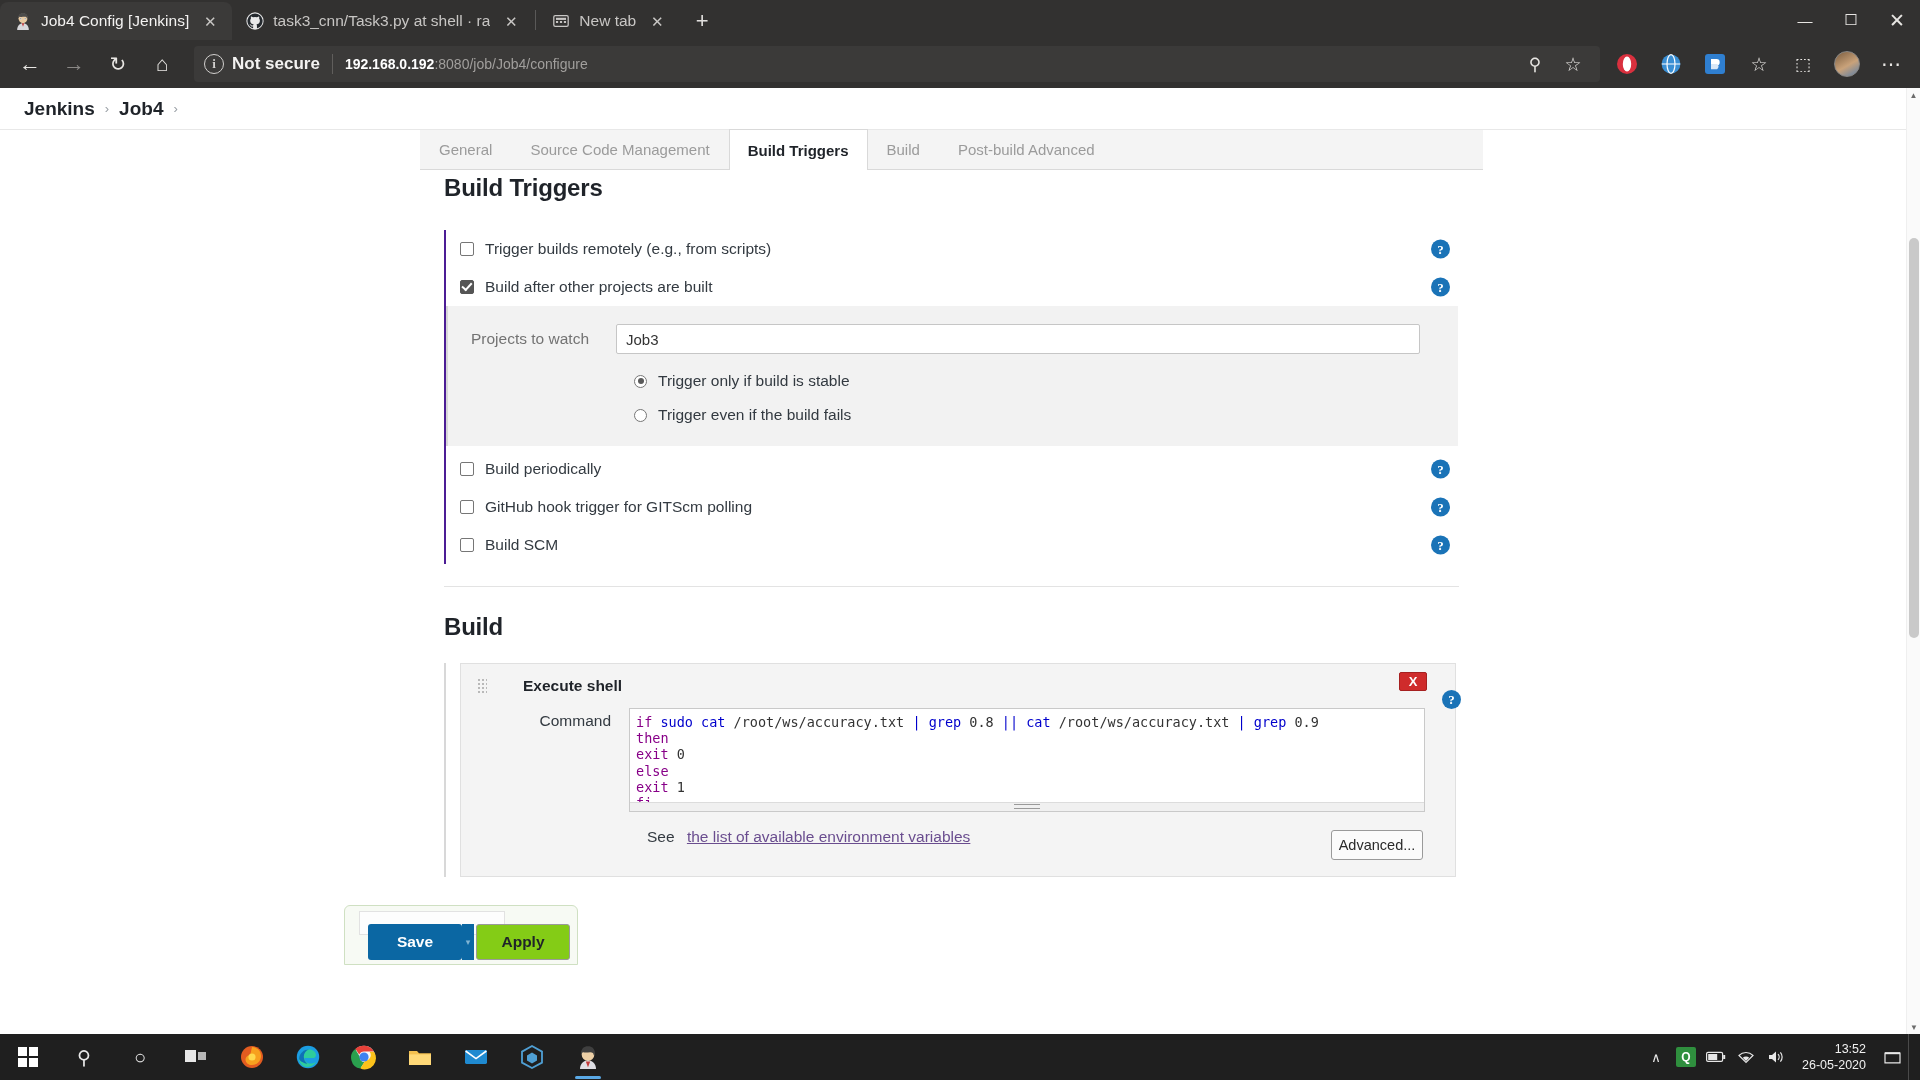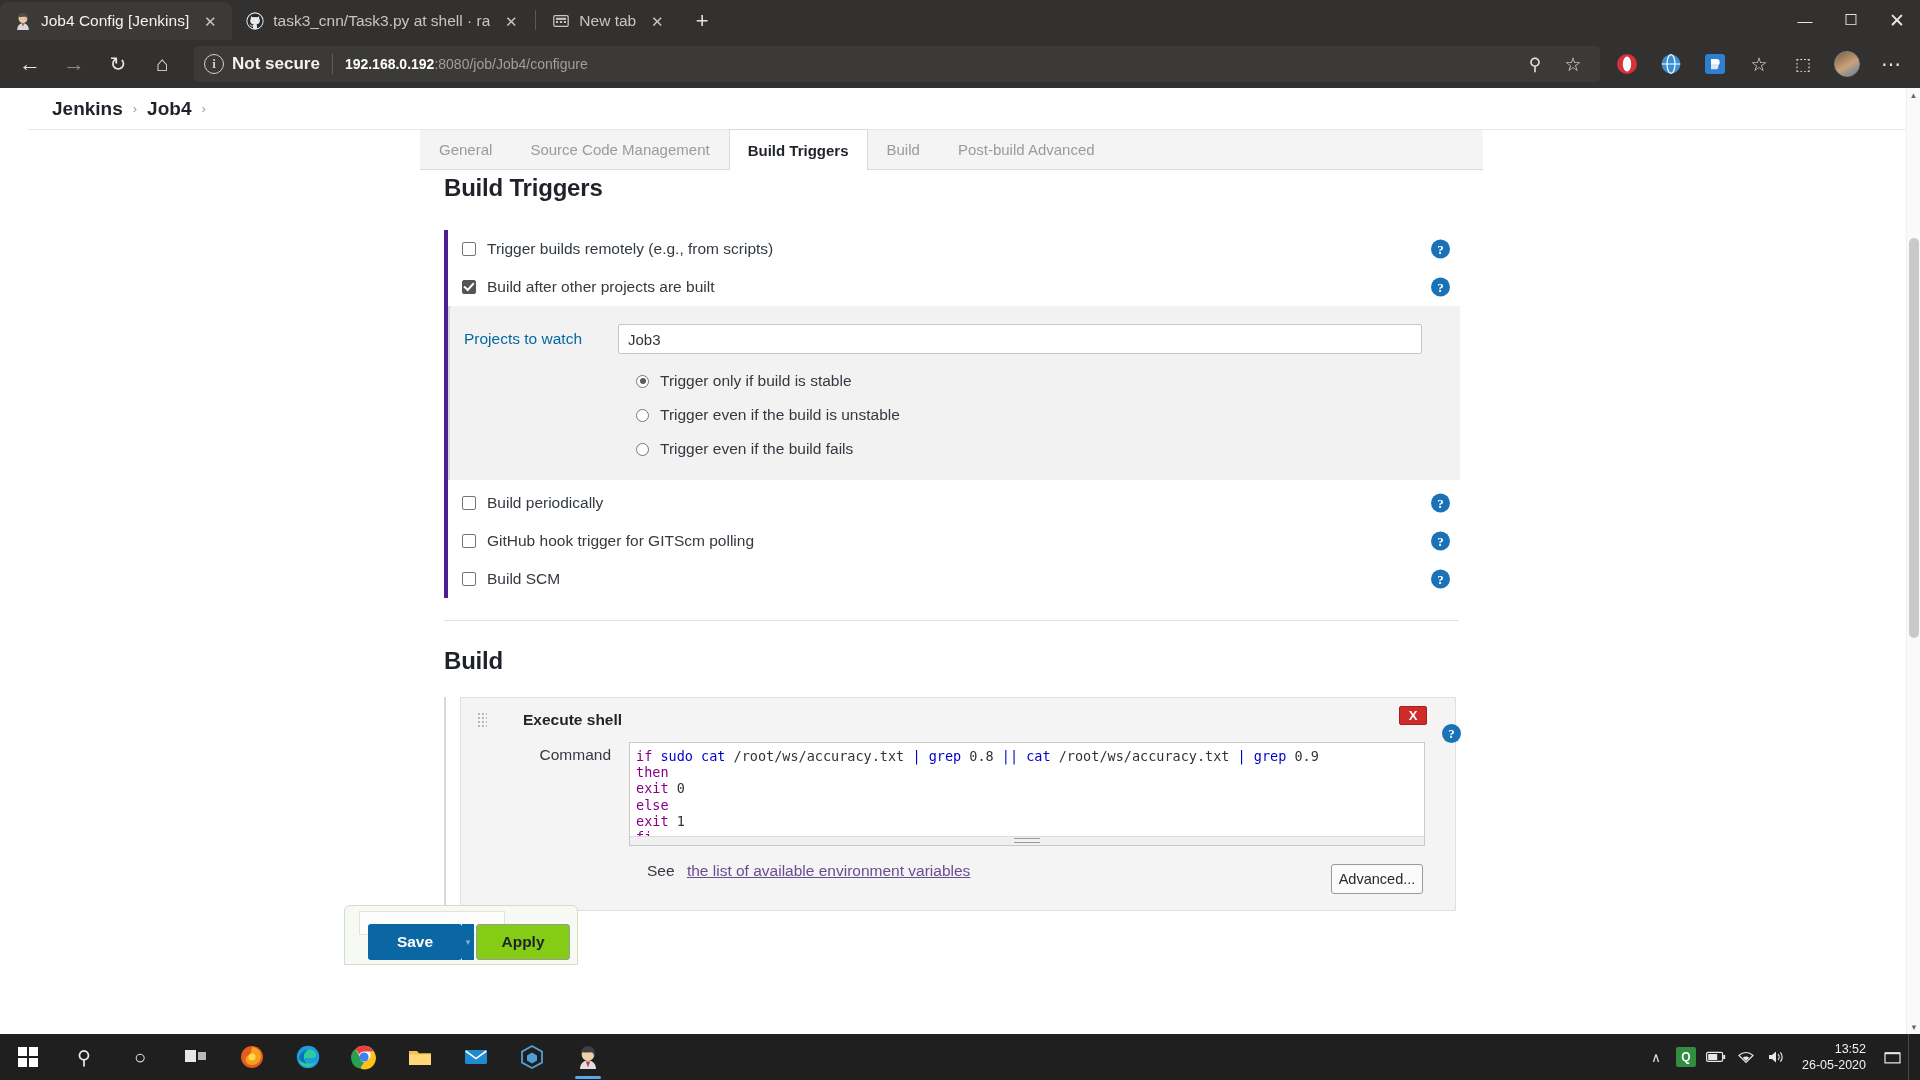--- a/index.html
+++ b/index.html
@@ -95,21 +95,20 @@
   
   .page {
     position: absolute; top: 88px; left: 0; width: 1920px; height: 946px;
     background: #ffffff; overflow: hidden;
   }
   .jk-breadcrumb {
     height: 42px; display: flex; align-items: center;
     padding-left: 24px; gap: 10px;
     border-bottom: 1px solid #e8e8e8;
     background: #ffffff;
-    margin-left: 28px;
   }
   .jk-crumb { font-size: 19px; font-weight: 700; color: #1f2329; }
   .jk-arrow { color: #9aa0a6; font-size: 13px; }
 
   .jk-body { position: relative; }
 
   
   .jk-tabbar {
     position: absolute; left: 420px; top: 0; width: 1063px; height: 40px;
     background: #f4f4f4;
@@ -133,21 +132,21 @@
     padding: 0 0 0 0;
   }
   .sec-title {
     font-size: 24px; font-weight: 700; color: #1f2329;
     padding: 4px 0 0 24px; letter-spacing: -0.2px;
   }
   .sec-title.build { padding-top: 26px; }
 
   .trig-block {
     margin: 28px 0 0 24px; width: 1012px;
-    border-left: 4px solid #4c1d95;
+    border-left: 2px solid #4c1d95;
     padding-left: 14px;
   }
   .row-check {
     position: relative; display: flex; align-items: center; height: 38px;
   }
   .cbx {
     width: 14px; height: 14px; border: 1px solid #767676; background: #fff;
     margin-right: 11px; flex: none; border-radius: 2px;
     display:flex; align-items:center; justify-content:center;
   }
@@ -165,21 +164,21 @@
     font-family: "Liberation Serif", serif;
   }
 
   .nested-panel {
     background: #f2f2f2; margin-left: -14px; margin-right: 0;
     padding: 12px 0 14px 0; width: 1012px;
     border-left: 2px solid #d8d8d8;
   }
   .field-row { display: flex; align-items: center; padding: 6px 0 10px 14px; }
   .field-label {
-    width: 154px; text-align: left; font-size: 15.5px; color: #0369a1;
+    width: 154px; text-align: center; font-size: 15.5px; color: #737373;
     padding-right: 18px; flex: none;
   }
   .field-input {
     flex: 1; height: 30px; border: 1px solid #c6c6c6; background: #fff;
     font-size: 15px; color: #333; padding: 0 9px; font-family: "Liberation Sans", sans-serif;
     margin-right: 38px; border-radius: 2px;
   }
   .radio-row { display:flex; align-items:center; height: 34px; padding-left: 186px; }
   .rdo {
     width: 13px; height: 13px; border-radius: 50%; border: 1px solid #767676;
@@ -474,24 +473,20 @@
               <span class="field-label">Projects to watch</span>
               <input class="field-input" type="text" value="Job3" style="">
             </div>
 
             <div class="radio-row">
               <span class="rdo sel"></span>
               <span class="radio-label">Trigger only if build is stable</span>
             </div>
             <div class="radio-row">
               <span class="rdo"></span>
-              <span class="radio-label">Trigger even if the build is unstable</span>
-            </div>
-            <div class="radio-row">
-              <span class="rdo"></span>
               <span class="radio-label">Trigger even if the build fails</span>
             </div>
           </div>
 
           <div class="row-check" style="margin-top:4px">
             <span class="cbx"></span>
             <span class="row-label">Build periodically</span>
             <span class="help-ico">?</span>
           </div>
 

